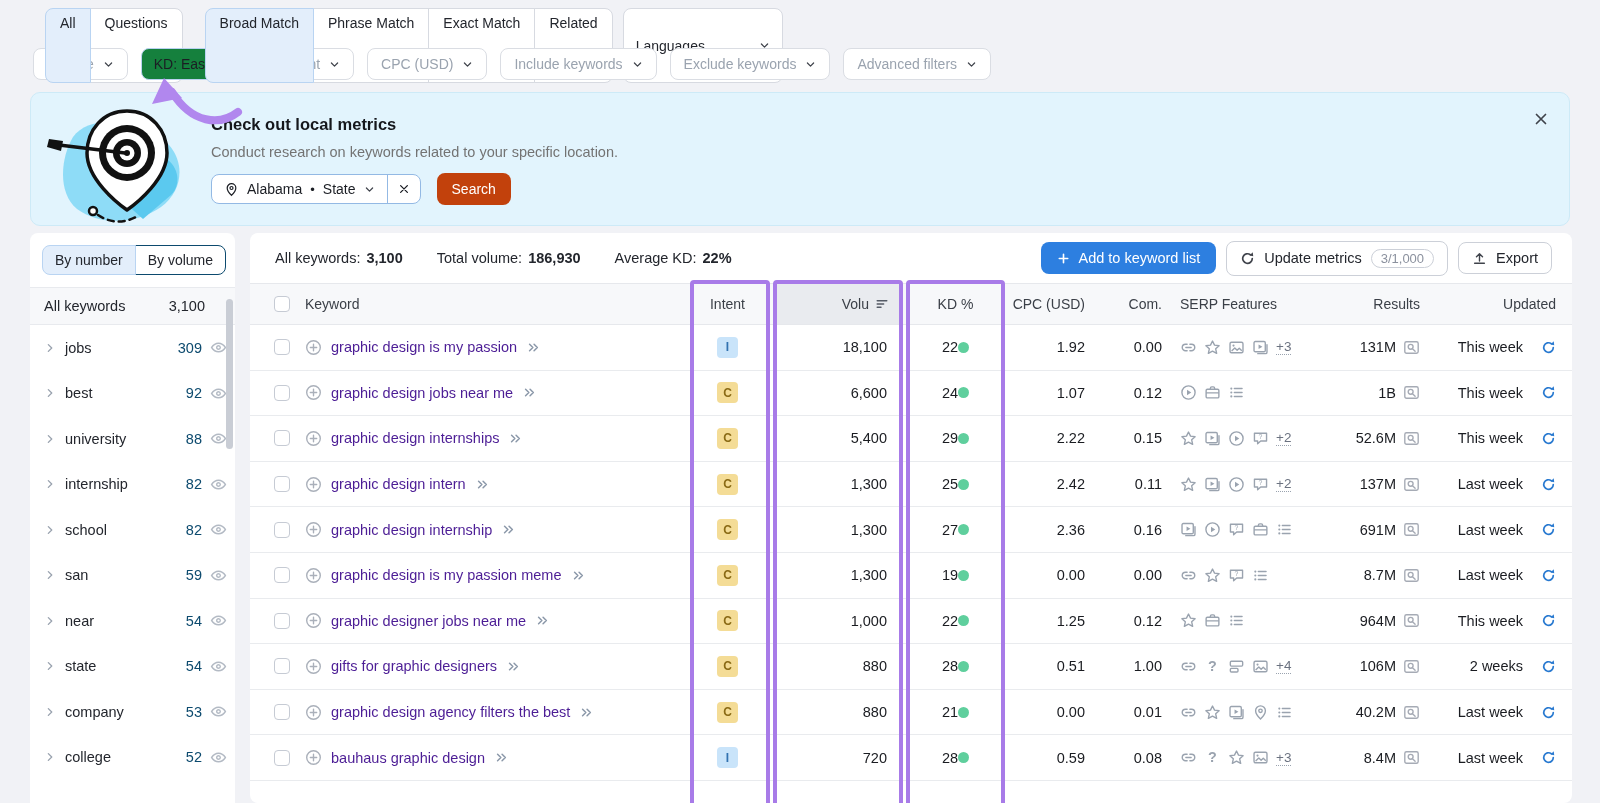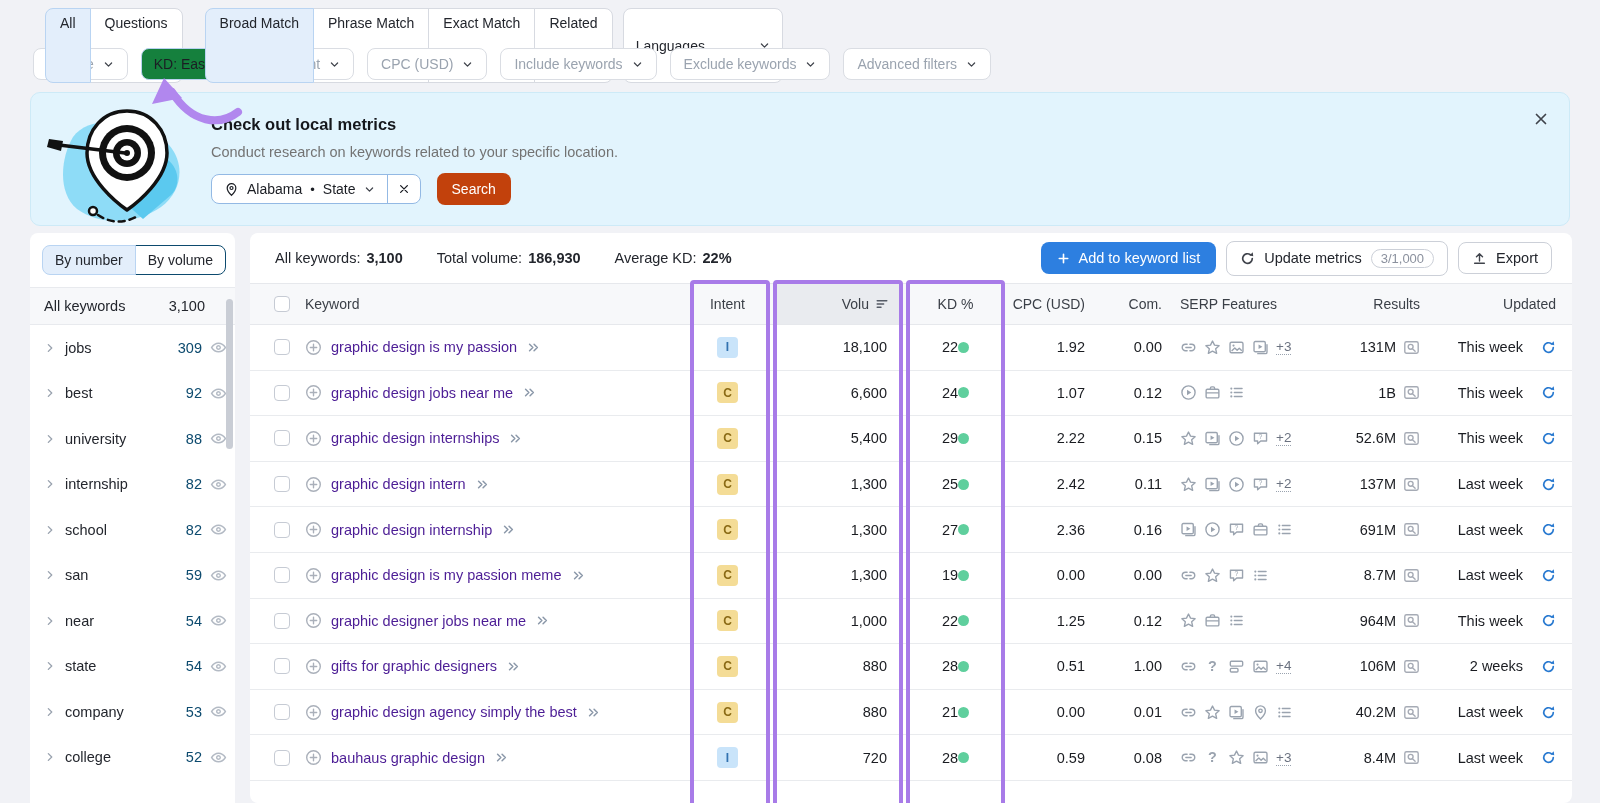--- a/index.html
+++ b/index.html
@@ -895,21 +895,21 @@
           </div>
     </div>
     <div class="trow">
       <div class="cell c-check">
             <span class="cb"></span>
           </div>
       <div class="cell c-kw">
         <svg class="ic addic">
               <use href="#i-plus-circle"></use>
             </svg>
-        <a class="kw-link">graphic design agency simply the best</a>
+        <a class="kw-link">graphic design agency filters the best</a>
         <svg class="ic arr">
               <use href="#i-arrows"></use>
             </svg>
       </div>
       <div class="cell c-intent">
             <span class="badge badge-C">C</span>
           </div>
       <div class="cell c-vol">880</div>
       <div class="cell c-kd">
             <span>21</span>

